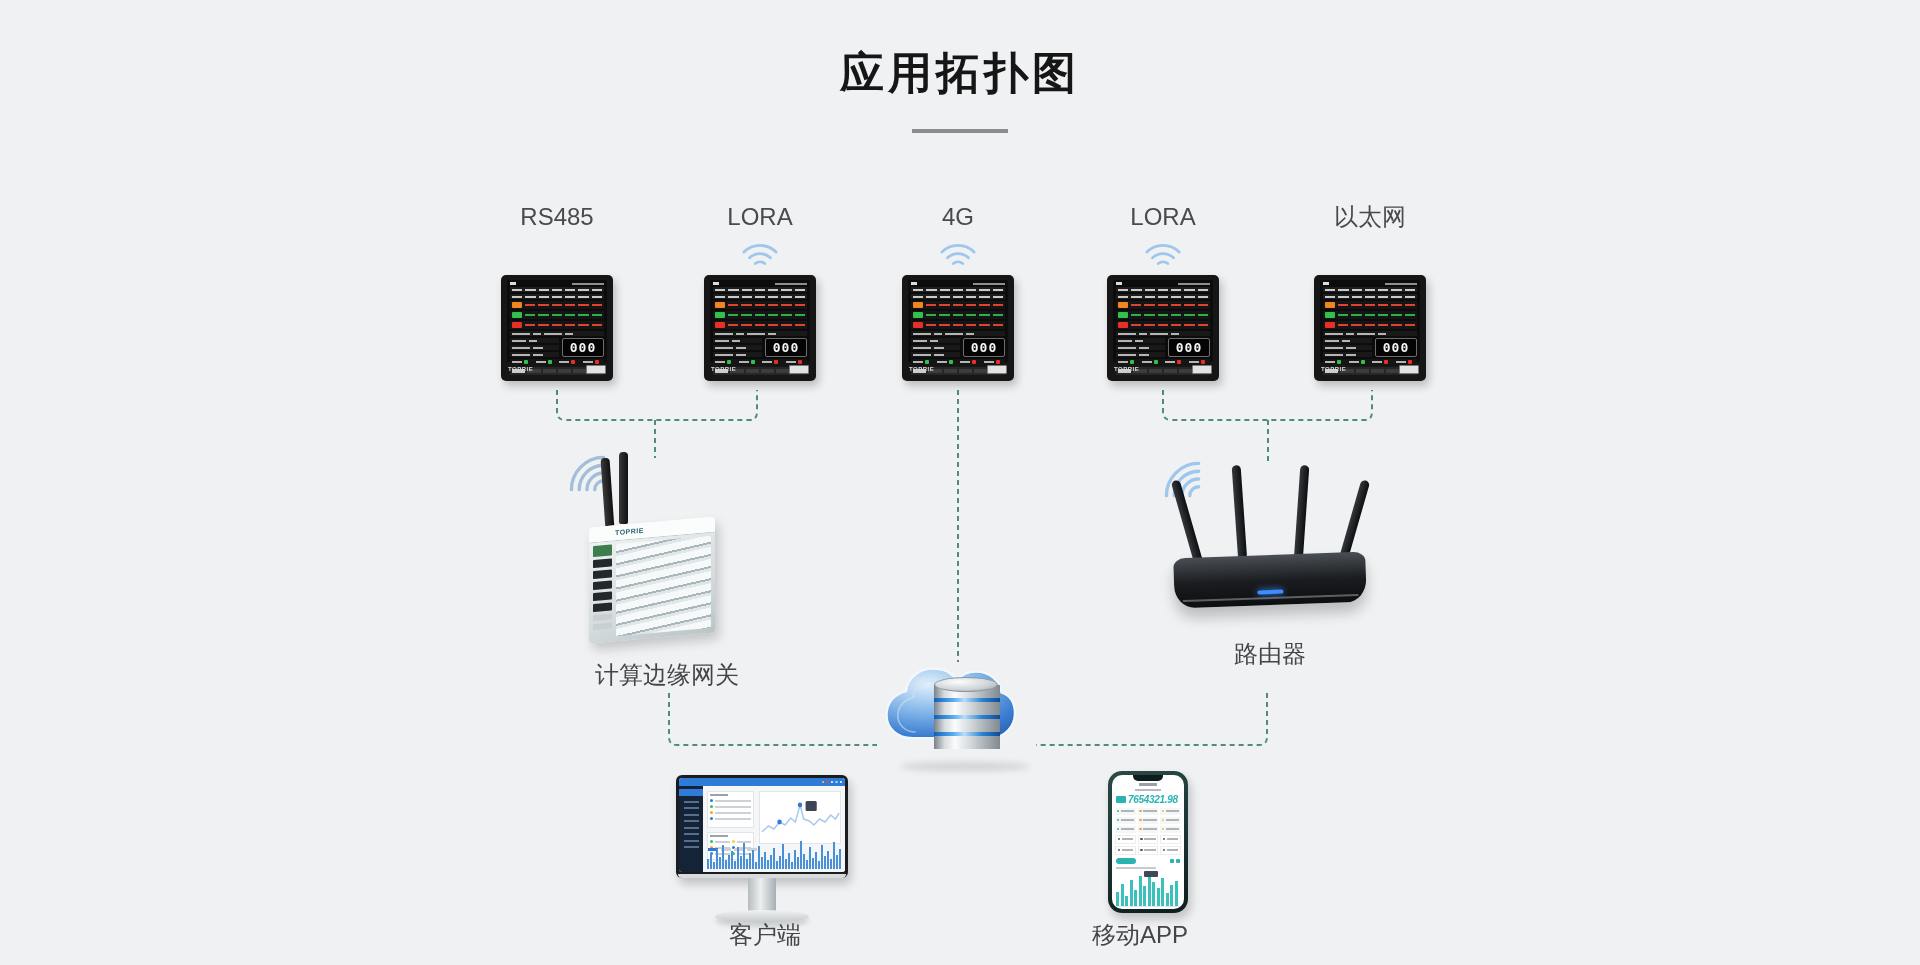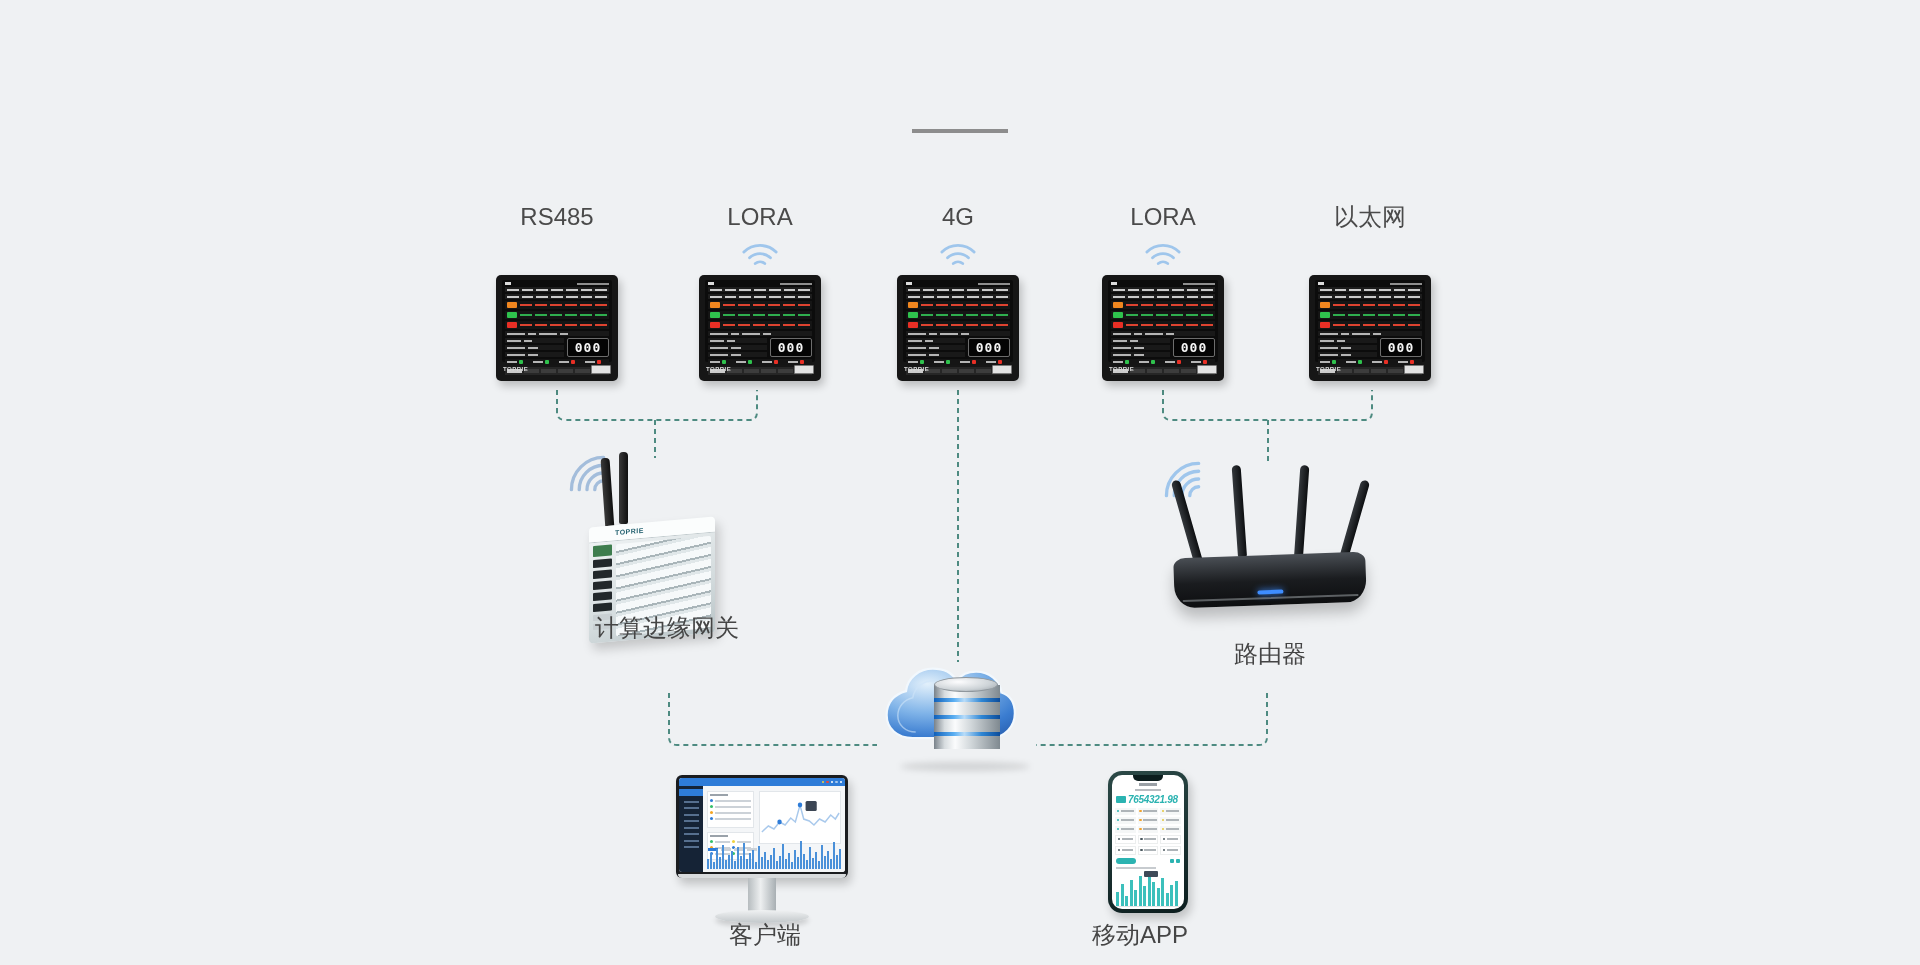--- a/index.html
+++ b/index.html
@@ -14,21 +14,21 @@
   
   .links{position:absolute;inset:0;z-index:1;}
   .links path{fill:none;stroke:#4e8b81;stroke-width:2;stroke-dasharray:5 4;}
 
   
   .meter-group{position:absolute;top:203px;width:120px;display:flex;flex-direction:column;align-items:center;z-index:2;}
   .meter-label{height:30px;line-height:28px;font-size:24px;color:#4a4a4a;text-align:center;}
   .wifi-slot{height:42px;display:flex;align-items:center;justify-content:center;}
 
   
-  .meter{width:122px;height:106px;background:#161616;border-radius:5px;padding:5px 6px 2px;
+  .meter{width:112px;height:106px;background:#161616;border-radius:5px;padding:5px 6px 2px;
          box-shadow:3px 5px 9px rgba(0,0,0,.22);box-sizing:border-box;}
   .m-screen{background:#0c0c0c;height:82px;border-radius:2px;padding:2px 3px;display:flex;flex-direction:column;gap:2px;box-sizing:border-box;}
   .m-top{display:flex;justify-content:space-between;align-items:center;height:4px;}
   .m-logo{width:6px;height:3px;background:#dcdcdc;}
   .m-date{width:32px;height:2px;background:#8f8f8f;}
   .m-row{display:flex;gap:3px;align-items:center;background:#1d1d1d;padding:1.5px 2px;}
   .hb{flex:1;height:2px;background:#c9c9c9;}
   .m-phase{display:flex;gap:3px;align-items:center;background:#151515;padding:1px 2px;}
   .chip{width:10px;height:6px;border-radius:1px;flex:0 0 auto;}
   .chip-a{background:#f0861f;}.chip-b{background:#2fc24d;}.chip-c{background:#e82f25;}
@@ -162,20 +162,21 @@
   .ph-tip{position:absolute;top:1px;left:44%;width:14px;height:6px;background:#3e4a58;border-radius:1px;}
 
   
   .dev-label{position:absolute;font-size:24px;color:#454545;text-align:center;width:220px;z-index:2;}
 </style>
 </head>
 <body>
 
 <div class="canvas">
 
+  <div class="page-title">应用拓扑图</div>
   <div class="title-underline"></div>
 
   <svg class="links" viewBox="0 0 1920 965" xmlns="http://www.w3.org/2000/svg">
     <path d="M557,390 V412 Q557,420 565,420 H749 Q757,420 757,412 V390"></path>
     <path d="M655,420 V458"></path>
     <path d="M1163,390 V412 Q1163,420 1171,420 H1364 Q1372,420 1372,412 V390"></path>
     <path d="M1268,420 V462"></path>
     <path d="M958,390 V662"></path>
     <path d="M669,693 V737 Q669,745 677,745 H877"></path>
     <path d="M1267,693 V737 Q1267,745 1259,745 H1036"></path>
@@ -797,21 +798,21 @@
         <div class="gw-port"></div>
         <div class="gw-port"></div>
         <div class="gw-port"></div>
         <div class="gw-port"></div>
         <div class="gw-port"></div>
         <div class="gw-port p-light"></div>
         <div class="gw-port p-light"></div>
       </div>
     </div>
   </div>
-  <div class="dev-label" style="left:557px;top:612px;">计算边缘网关</div>
+  <div class="dev-label" style="left:557px;top:659px;">计算边缘网关</div>
 
   <div class="router">
     <svg class="signal" style="left:4px;top:4px;" viewBox="0 0 36 36">
       <g fill="none" stroke="#9fc6ec" stroke-width="3" stroke-linecap="round">
         <path d="M25,33 A8,8 0 0 1 33,25"></path>
           <path d="M18,33 A15,15 0 0 1 33,18"></path>
           <path d="M11,33 A22,22 0 0 1 33,11"></path>
           <path d="M4,33 A29,29 0 0 1 33,4"></path>
       </g>
     </svg>

